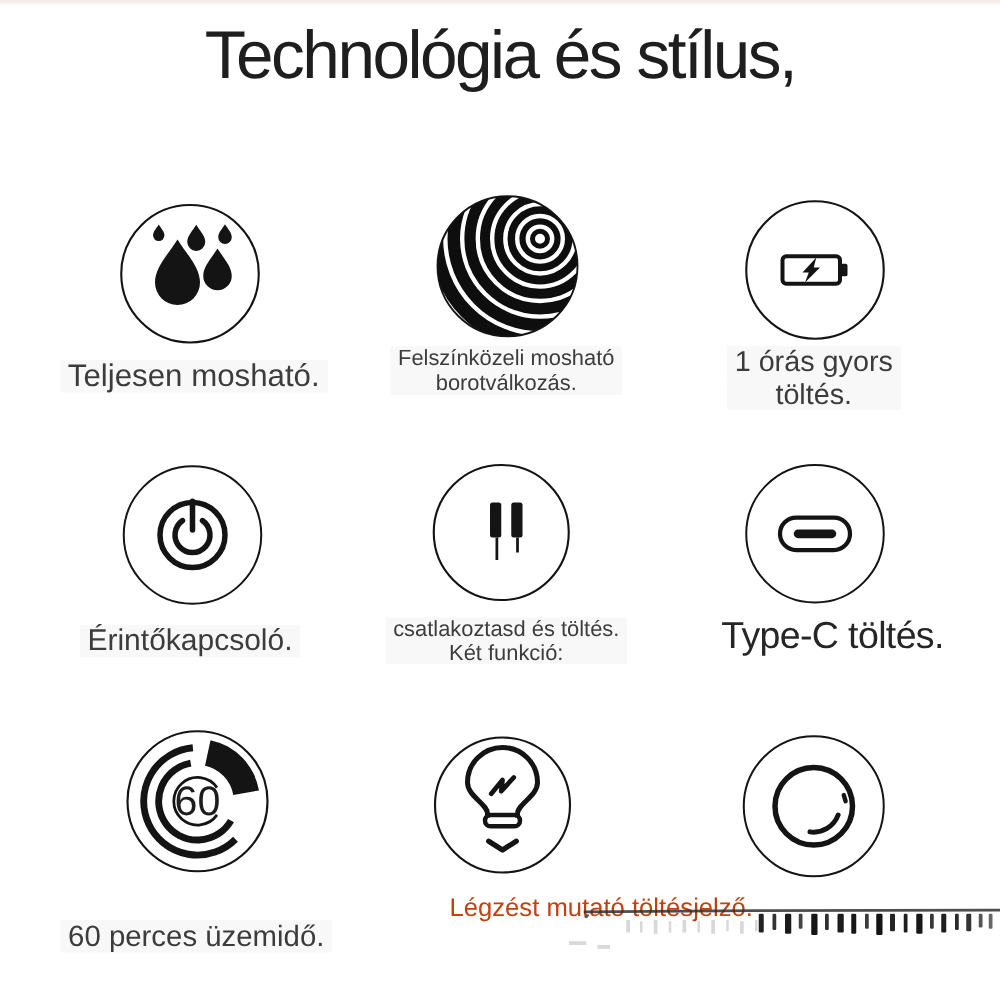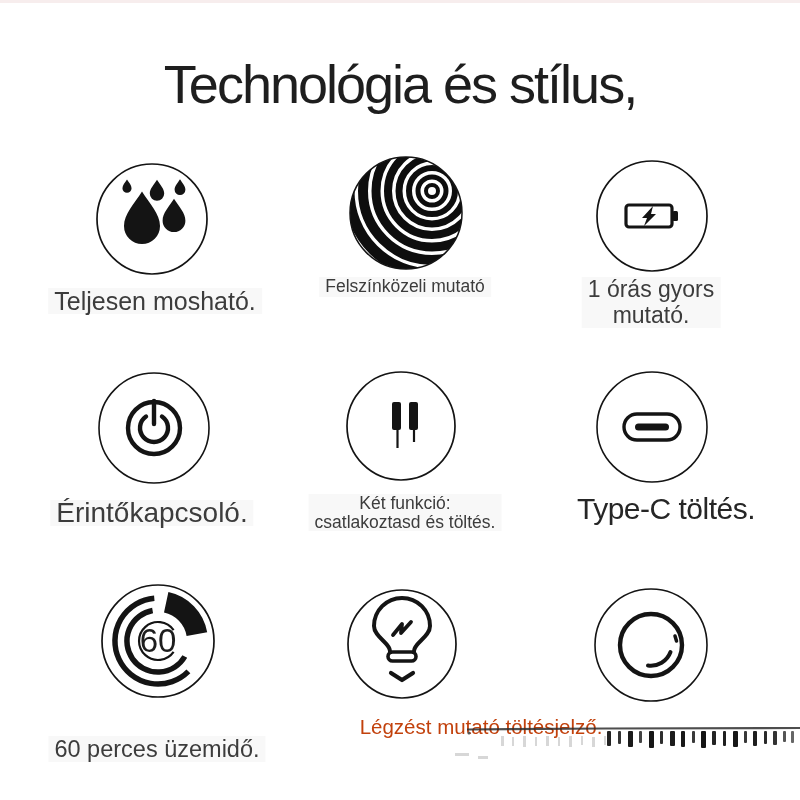--- a/index.html
+++ b/index.html
@@ -1,30 +1,30 @@
 <!DOCTYPE html>
 <html><head>
 <meta charset="utf-8">
 <style>
   html,body{margin:0;padding:0;width:800px;height:800px;background:#ffffff;
     font-family:"Liberation Sans",sans-serif;}
   .stage{position:absolute;top:0;left:0;width:800px;height:800px;overflow:hidden;background:#fff;}
   .top-strip{position:absolute;top:0;left:0;width:800px;height:3px;background:#f7eded;}
   .title{position:absolute;top:14px;left:0;width:800px;text-align:center;
-    color:#1e1e1e;font-size:54px;line-height:61px;letter-spacing:-2px;font-weight:400;margin-top:40px;}
+    color:#1e1e1e;font-size:54px;line-height:61px;letter-spacing:-2px;font-weight:400;}
   .title .ln{display:block;}
   .icon{position:absolute;width:120px;height:120px;}
   .icon svg{display:block;width:120px;height:120px;}
   .label{position:absolute;transform:translateX(-50%);text-align:center;color:#3c3c3c;font-weight:400;}
   .label .ln{display:block;white-space:nowrap;}
   .patch .ln{background:#f8f8f8;padding:0 6px;}
   .l0{left:155px;top:288px;font-size:25px;line-height:26px;}
   .l1{left:405px;top:277px;font-size:17.5px;line-height:19.5px;}
   .l2{left:651px;top:277px;font-size:23px;line-height:25.5px;}
-  .l3{left:152px;top:500px;font-size:28px;line-height:26px;}
+  .l3{left:152px;top:500px;font-size:24px;line-height:26px;}
   .l4{left:405px;top:494px;font-size:17.5px;line-height:18.5px;}
   .l5{left:650px;top:492px;font-size:30px;line-height:34px;letter-spacing:-.5px;color:#262626;margin-left:16px;}
   .l6{left:157px;top:722px;font-size:23.5px;line-height:26px;margin-top:14px;}
   .l7{left:481px;top:715px;font-size:20.5px;line-height:23px;color:#c2410c;z-index:2;}
   .i0{left:92px;top:159px;}  .i1{left:346px;top:153px;} .i2{left:592px;top:156px;}
   .i3{left:94px;top:368px;}  .i4{left:341px;top:366px;} .i5{left:592px;top:367px;}
   .i6{left:98px;top:581px;text-align:center;}  .i7{left:342px;top:584px;} .i8{left:591px;top:585px;}
   .grunge{position:absolute;left:455px;top:712px;width:345px;height:48px;z-index:3;}
   svg text{font-family:"Liberation Sans",sans-serif;}
   .stroke{fill:none;stroke:#141414;}
@@ -73,36 +73,37 @@
             <circle r="56" stroke-width="9"></circle>
             <circle r="69" stroke-width="10"></circle>
             <circle r="83" stroke-width="11"></circle>
             <circle r="99" stroke-width="13"></circle>
           </g>
         </g>
         <circle class="stroke" r="56" stroke-width="1.5"></circle>
       </svg>
     </div>
     <div class="label l1 patch">
-      <span class="ln">Felszínközeli mutató</span>
+      <span class="ln">Felszínközeli mosható</span>
+      <span class="ln">borotválkozás.</span>
     </div>
   </div>
 
   <div>
     <div class="icon i2">
       <svg viewBox="-60 -60 120 120">
         <circle class="stroke" r="55" stroke-width="1.7"></circle>
         <rect class="stroke" x="-26" y="-11" width="46" height="22" rx="3" stroke-width="3.2"></rect>
         <rect x="20.5" y="-5" width="5.5" height="10" rx="1.5" fill="#141414"></rect>
         <polygon fill="#141414" points="1,-10 -10,2 -5,2 -8,10 4,-2 -1,-2"></polygon>
       </svg>
     </div>
     <div class="label l2 patch">
       <span class="ln">1 órás gyors</span>
-      <span class="ln">mutató.</span>
+      <span class="ln">töltés.</span>
     </div>
   </div>
 
   <div>
     <div class="icon i3">
       <svg viewBox="-60 -60 120 120">
         <circle class="stroke" r="55" stroke-width="1.6"></circle>
         <circle class="stroke" r="26" stroke-width="4.4"></circle>
         <path class="stroke" stroke-width="4.4" stroke-linecap="round" d="M -8 -11.5 A 14 14 0 1 0 8 -11.5"></path>
         <line class="stroke" x1="0" y1="-27" x2="0" y2="-4" stroke-width="4.4" stroke-linecap="round"></line>
@@ -117,22 +118,22 @@
     <div class="icon i4">
       <svg viewBox="-60 -60 120 120">
         <circle class="stroke" r="54" stroke-width="1.7"></circle>
         <rect x="-9" y="-24" width="9" height="28" rx="2" fill="#141414"></rect>
         <rect x="8" y="-24" width="9" height="28" rx="2" fill="#141414"></rect>
         <line class="stroke" x1="-3.5" y1="4" x2="-3.5" y2="22" stroke-width="2.2"></line>
         <line class="stroke" x1="13" y1="4" x2="13" y2="16" stroke-width="2.2"></line>
       </svg>
     </div>
     <div class="label l4 patch">
+      <span class="ln">csatlakoztasd és töltés.</span>
       <span class="ln">Két funkció:</span>
-      <span class="ln">csatlakoztasd és töltés.</span>
     </div>
   </div>
 
   <div>
     <div class="icon i5">
       <svg viewBox="-60 -60 120 120">
         <circle class="stroke" r="55" stroke-width="1.6"></circle>
         <rect class="stroke" x="-28" y="-13" width="56" height="26" rx="13" stroke-width="3.4"></rect>
         <rect x="-17" y="-3.5" width="34" height="7" rx="3.5" fill="#141414"></rect>
       </svg>

